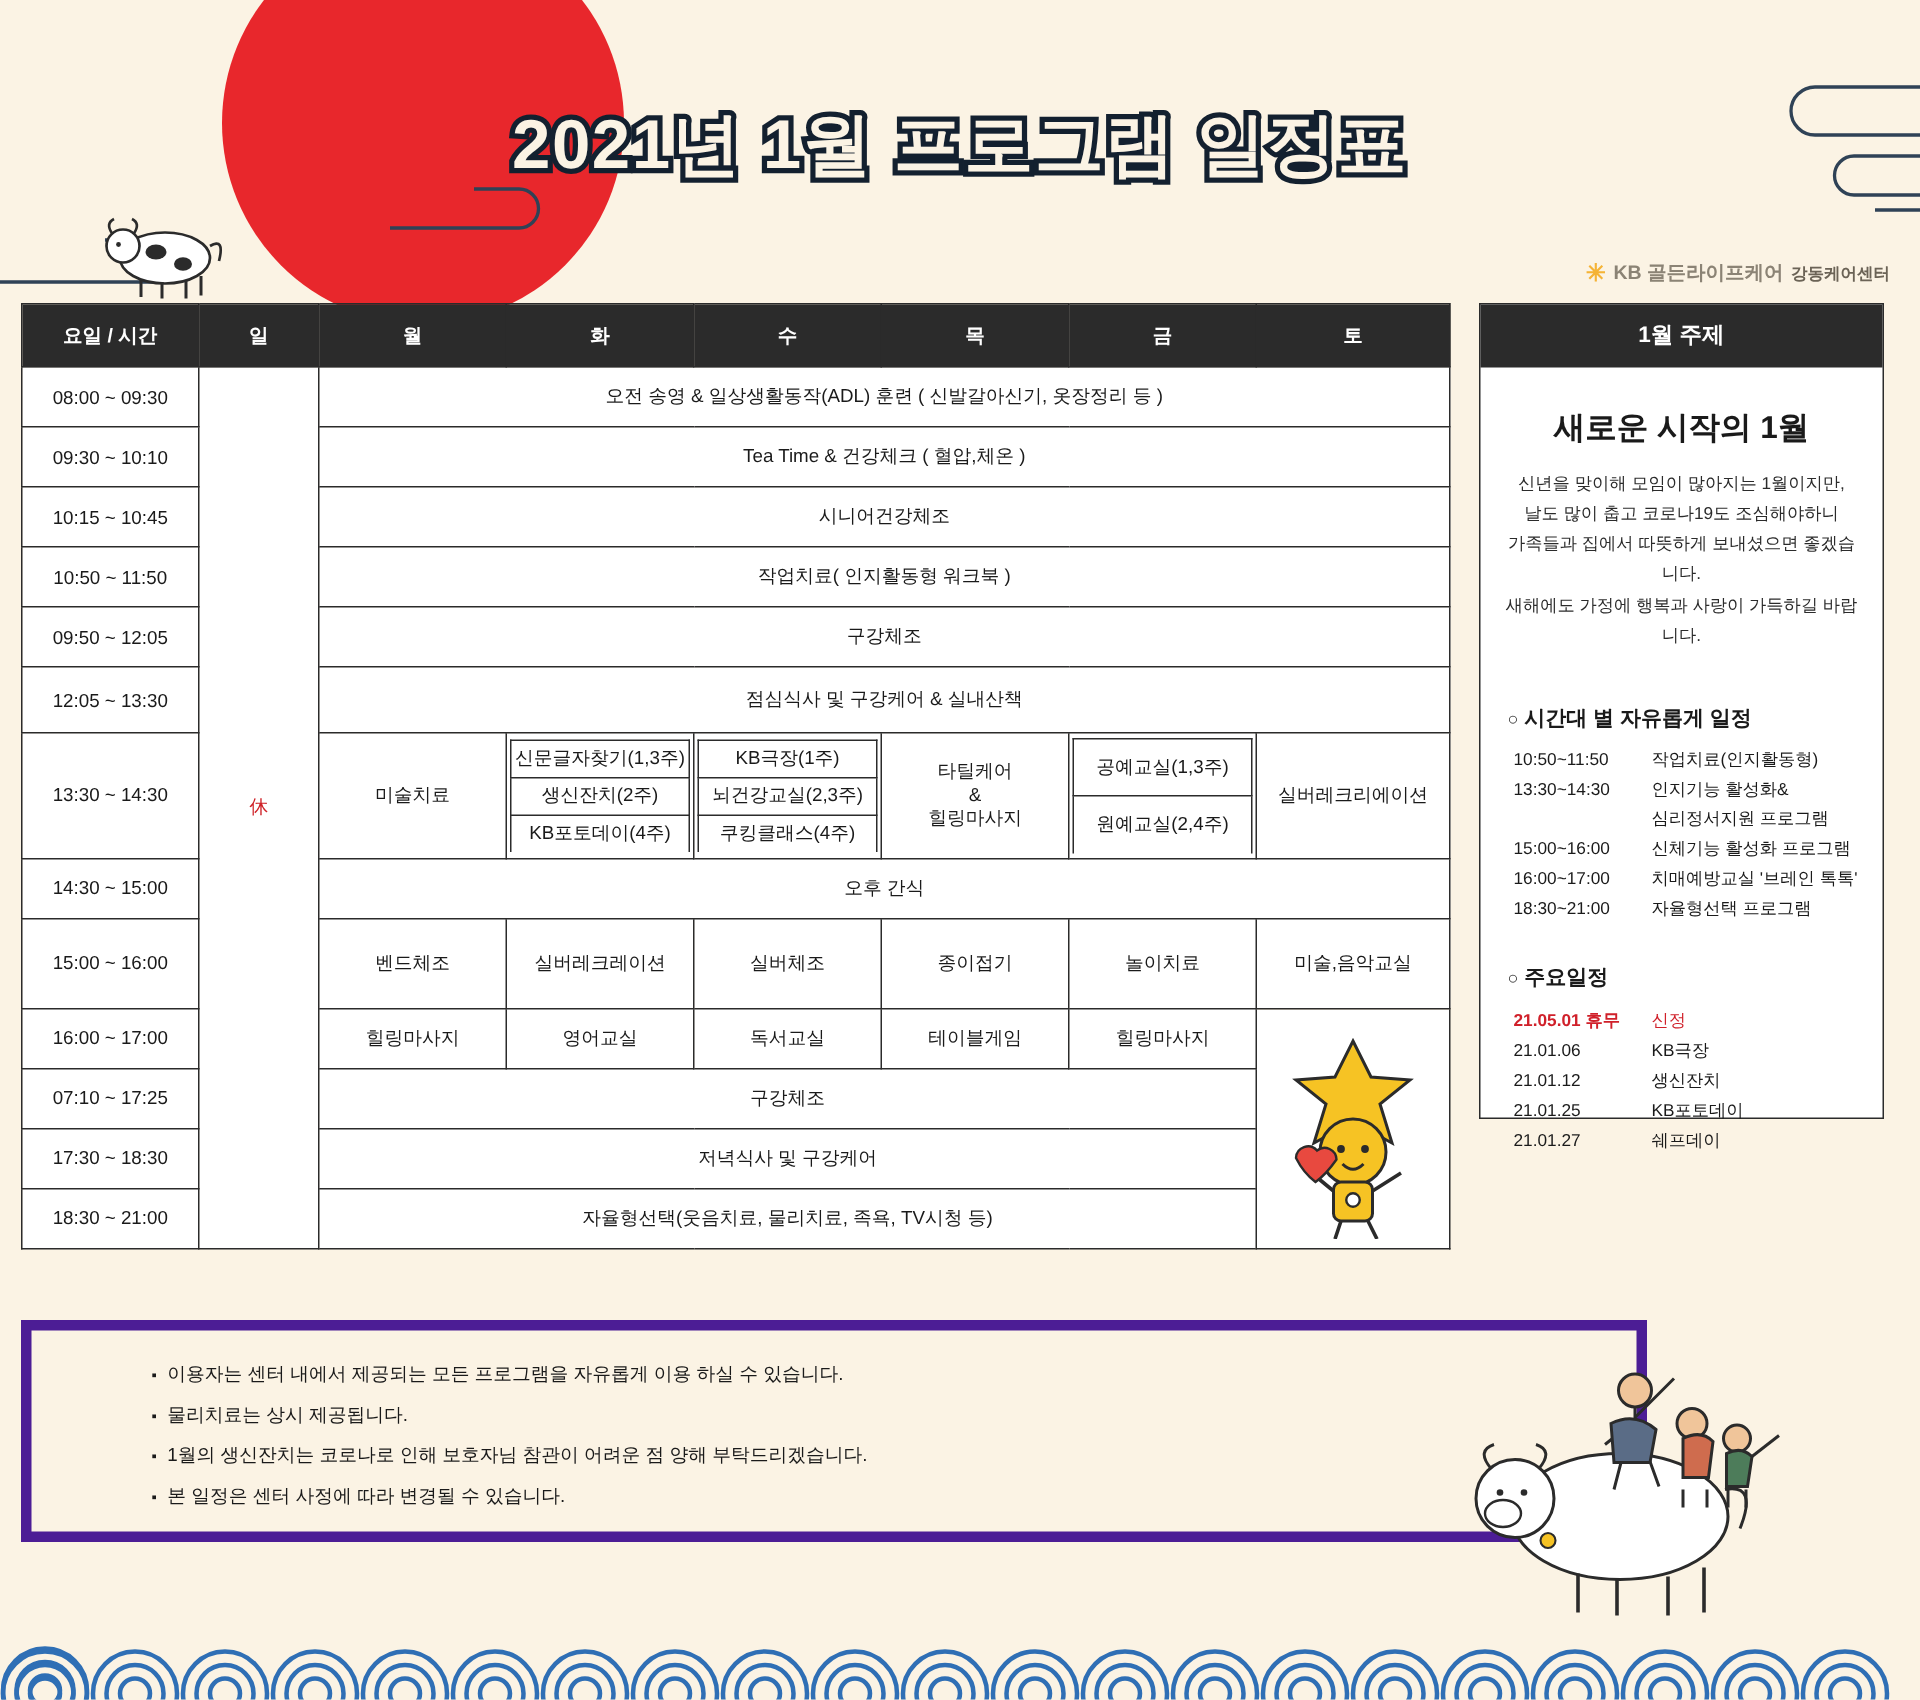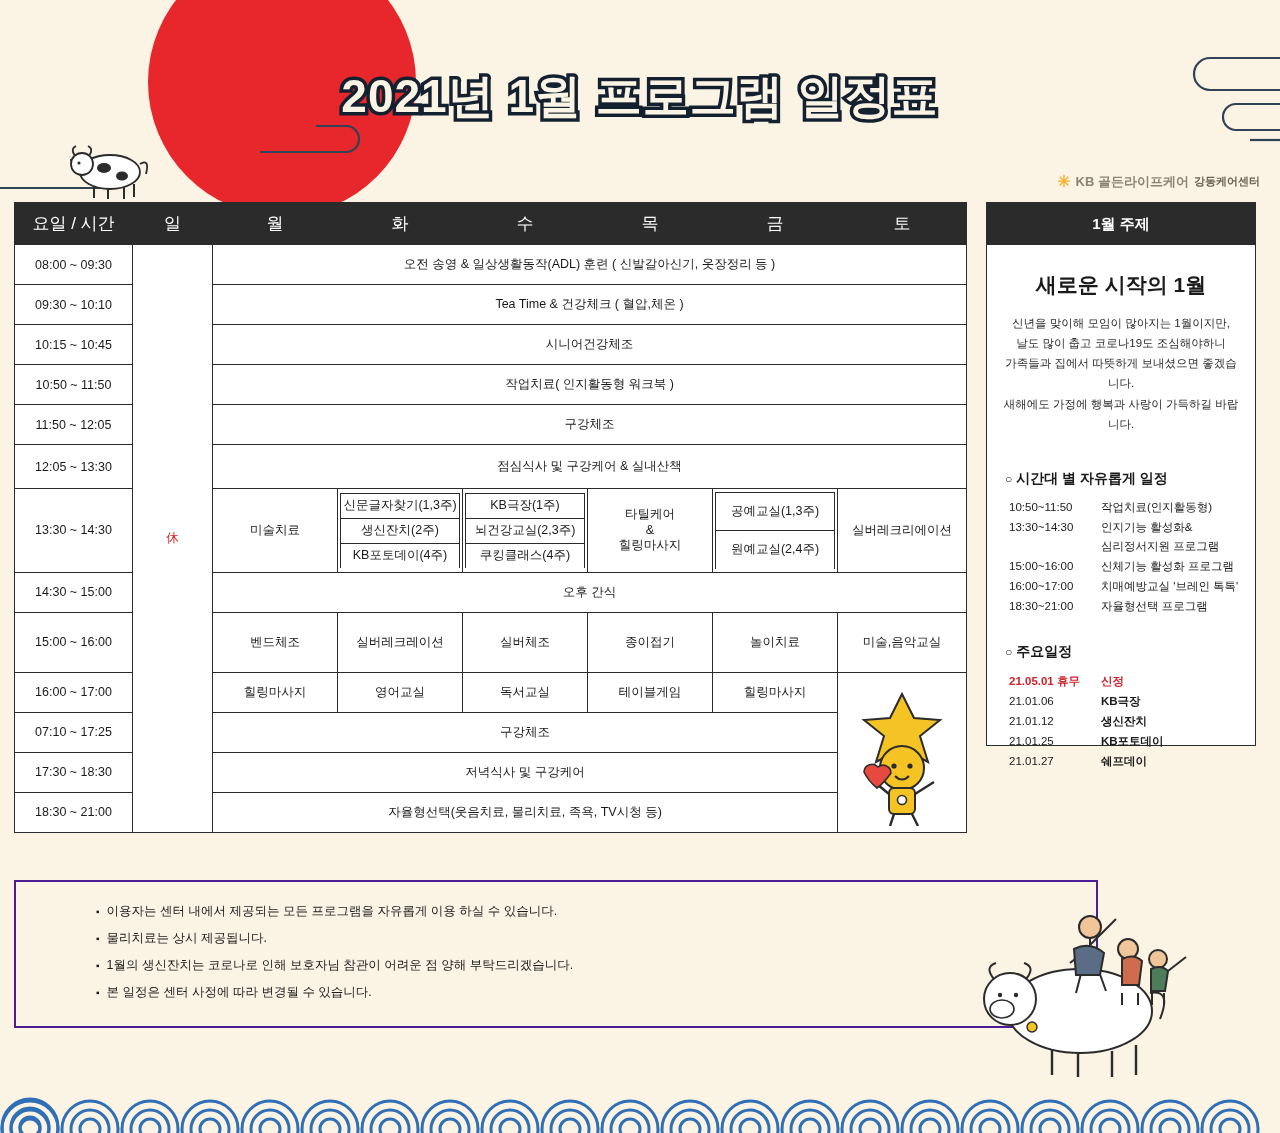--- a/index.html
+++ b/index.html
@@ -42,21 +42,21 @@
 
   
   .sheet { position:absolute; left:14px; top:202px; width:952px; }
   table.grid { border-collapse:collapse; width:952px; table-layout:fixed; }
   table.grid td, table.grid th {
     border:1px solid #2b2b2b; font-size:12.5px; text-align:center;
     vertical-align:middle; padding:3px 2px; background:#fff;
     font-weight:normal;
   }
   table.grid thead th {
-    background:#2b2b2b; color:#fff; font-size:17px; font-weight:normal;
+    background:#2b2b2b; color:#fff; font-size:13px; font-weight:bold;
     height:42px; border-color:#2b2b2b;
   }
   td.timecol { width:118px; font-size:12.5px; height:40px; background:#fff; }
   td.sun-rest { width:80px; font-size:22px; color:#cf2127; font-weight:bold; }
   td.cream { background:#fbf1d8; }
   .sub { border-collapse:collapse; width:100%; height:100%; table-layout:fixed; }
   .sub td { border:1px solid #2b2b2b; height:25px; font-size:12px; background:#fbf1d8; }
   .nopad { padding:0; }
   .mascot-cell { background:#fbf1d8; position:relative; }
 
@@ -78,27 +78,27 @@
   }
   .sec-head {
     margin:36px 0 10px 18px; font-size:14px; font-weight:bold;
   }
   .sec-head .circ { font-size:12px; }
   .sched-row { display:flex; font-size:11.5px; line-height:1.55; padding:1px 0 1px 22px; }
   .sched-row .t { width:92px; flex:none; }
   .sched-row .d { flex:1; }
   .ev-row { display:flex; font-size:11.5px; line-height:1.75; padding:0 0 0 22px; }
   .ev-row .t { width:92px; flex:none; }
-  .ev-row .d { flex:1; font-weight:bold; }
+  .ev-row .d { flex:1; font-weight:normal; }
   .ev-red { color:#d0202a; font-weight:bold; }
 
   
   .notes {
     position:absolute; left:14px; top:880px; width:1084px; height:148px;
-    border:2px solid #4c1d95; background:#fbf3e4;
+    border:7px solid #4c1d95; background:#fbf3e4;
   }
   .notes ul { margin:0; padding:16px 0 0 80px; list-style:none; }
   .notes li { font-size:12.5px; line-height:2.15; color:#1a1a1a; }
   .notes li:before { content:"▪"; margin-right:7px; font-size:10px; }
 
   
   .wave { position:absolute; left:0; bottom:0; width:1280px; height:70px; overflow:hidden; }
 
   
   .cow-top { position:absolute; left:58px; top:140px; }
@@ -185,21 +185,21 @@
         <td class="timecol">10:15 ~ 10:45</td>
         <td colspan="6">시니어건강체조</td>
       </tr>
 
       <tr>
         <td class="timecol">10:50 ~ 11:50</td>
         <td colspan="6" class="cream">작업치료( 인지활동형 워크북 )</td>
       </tr>
 
       <tr>
-        <td class="timecol">11:50 ~ 12:05</td>
+        <td class="timecol">09:50 ~ 12:05</td>
         <td colspan="6">구강체조</td>
       </tr>
 
       <tr>
         <td class="timecol" style="height:44px">12:05 ~ 13:30</td>
         <td colspan="6">점심식사 및 구강케어 &amp; 실내산책</td>
       </tr>
 
       <tr style="height:78px">
         <td class="timecol">13:30 ~ 14:30</td>

